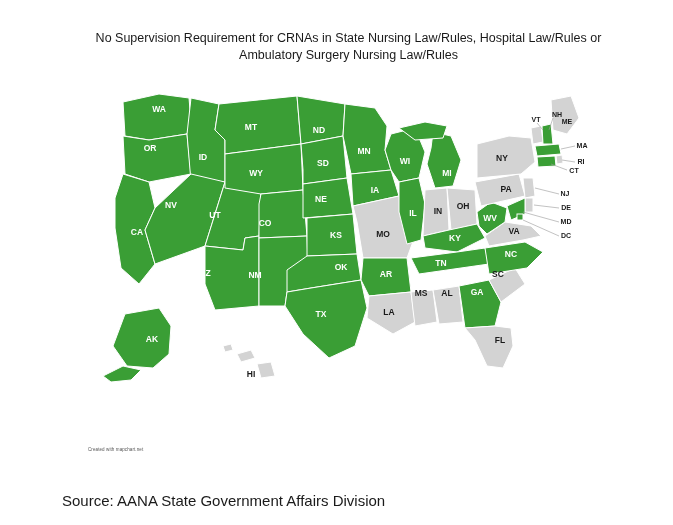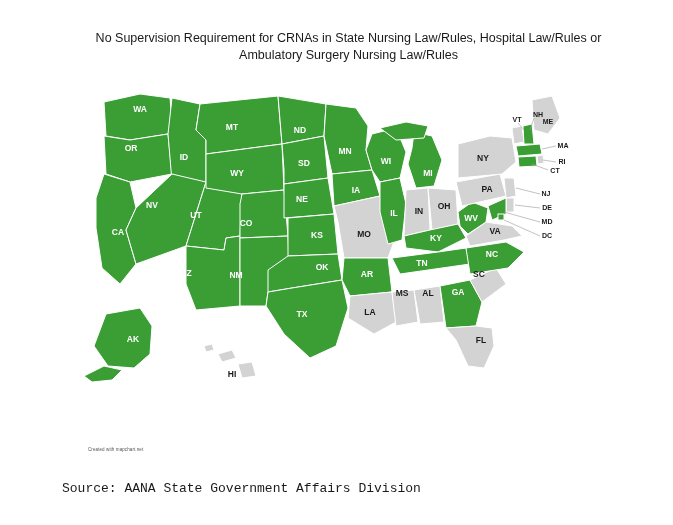--- a/index.html
+++ b/index.html
@@ -24,20 +24,21 @@
     color: #1a1a1a;
     line-height: 17px;
     font-family: "Liberation Sans", sans-serif;
   }
   .map-wrap {
     position: absolute;
     top: 78px;
     left: 0;
     width: 562px;
     height: 380px;
+    padding-left: 19px;
   }
   svg.usmap {
     display: block;
     width: 673px;
     height: 380px;
   }
   .st {
     stroke: #ffffff;
     stroke-width: 1;
   }
@@ -67,24 +68,24 @@
     left: 88px;
     top: 447px;
     font-size: 4.5px;
     color: #555555;
     font-family: "Liberation Sans", sans-serif;
     letter-spacing: 0.1px;
   }
   .source {
     position: absolute;
     left: 62px;
-    top: 481px;
-    font-size: 13px;
+    top: 492px;
+    font-size: 15px;
     color: #1a1a1a;
-    font-family: Liberation Mono, monospace;
+    font-family: Liberation Sans, sans-serif;
   }
 </style>
 </head>
 <body>
 
 <div class="title">
   <span>No Supervision Requirement for CRNAs in State Nursing Law/Rules, Hospital Law/Rules or</span><br>
   <span>Ambulatory Surgery Nursing Law/Rules</span>
 </div>
 

